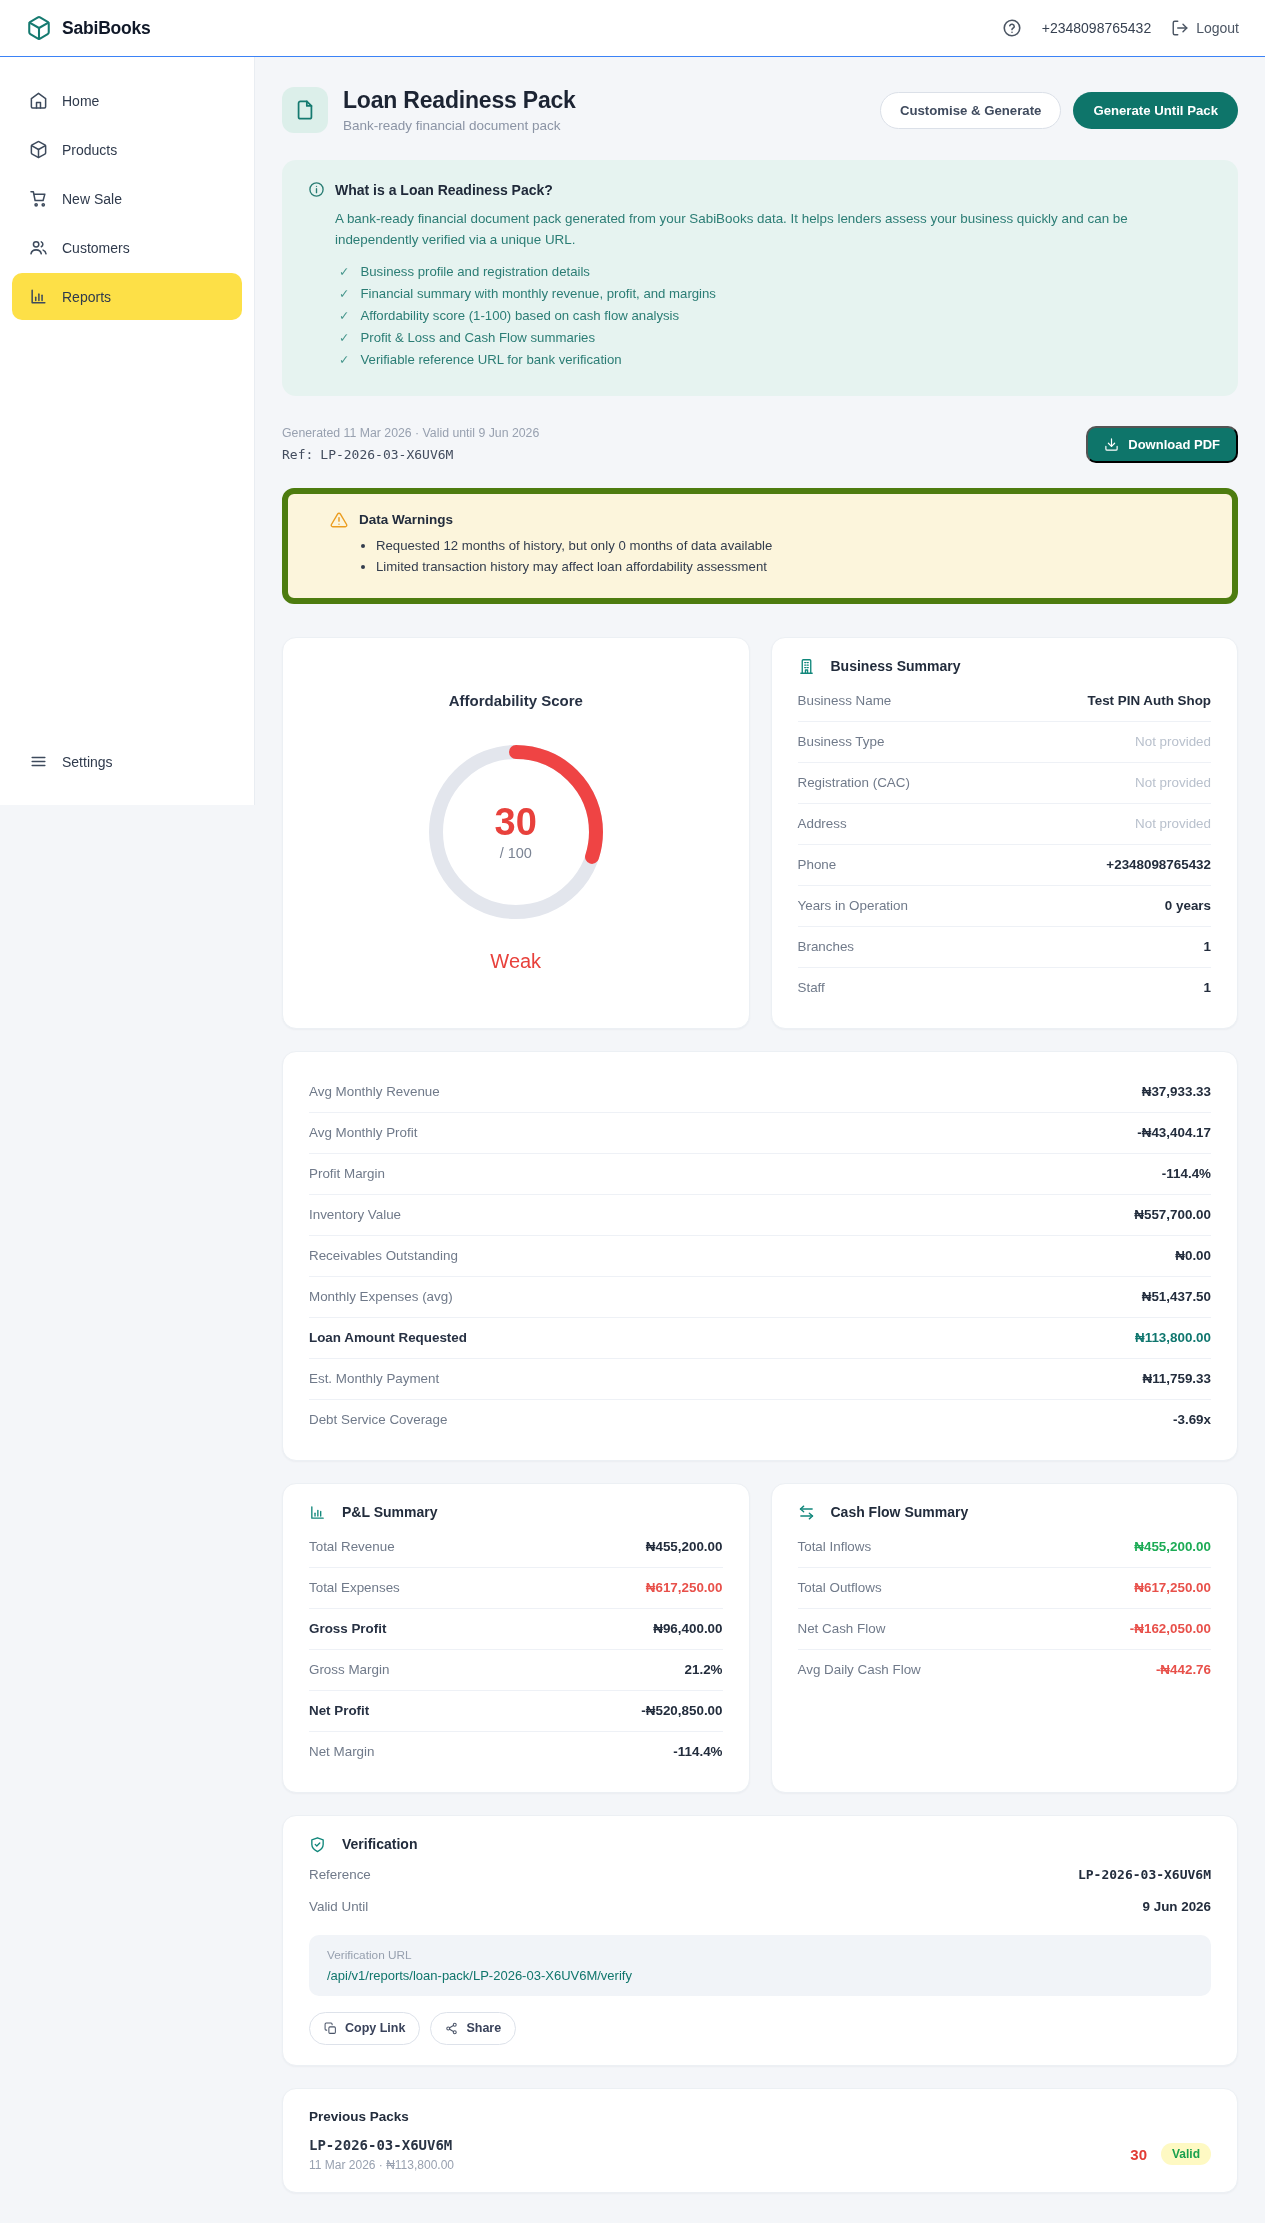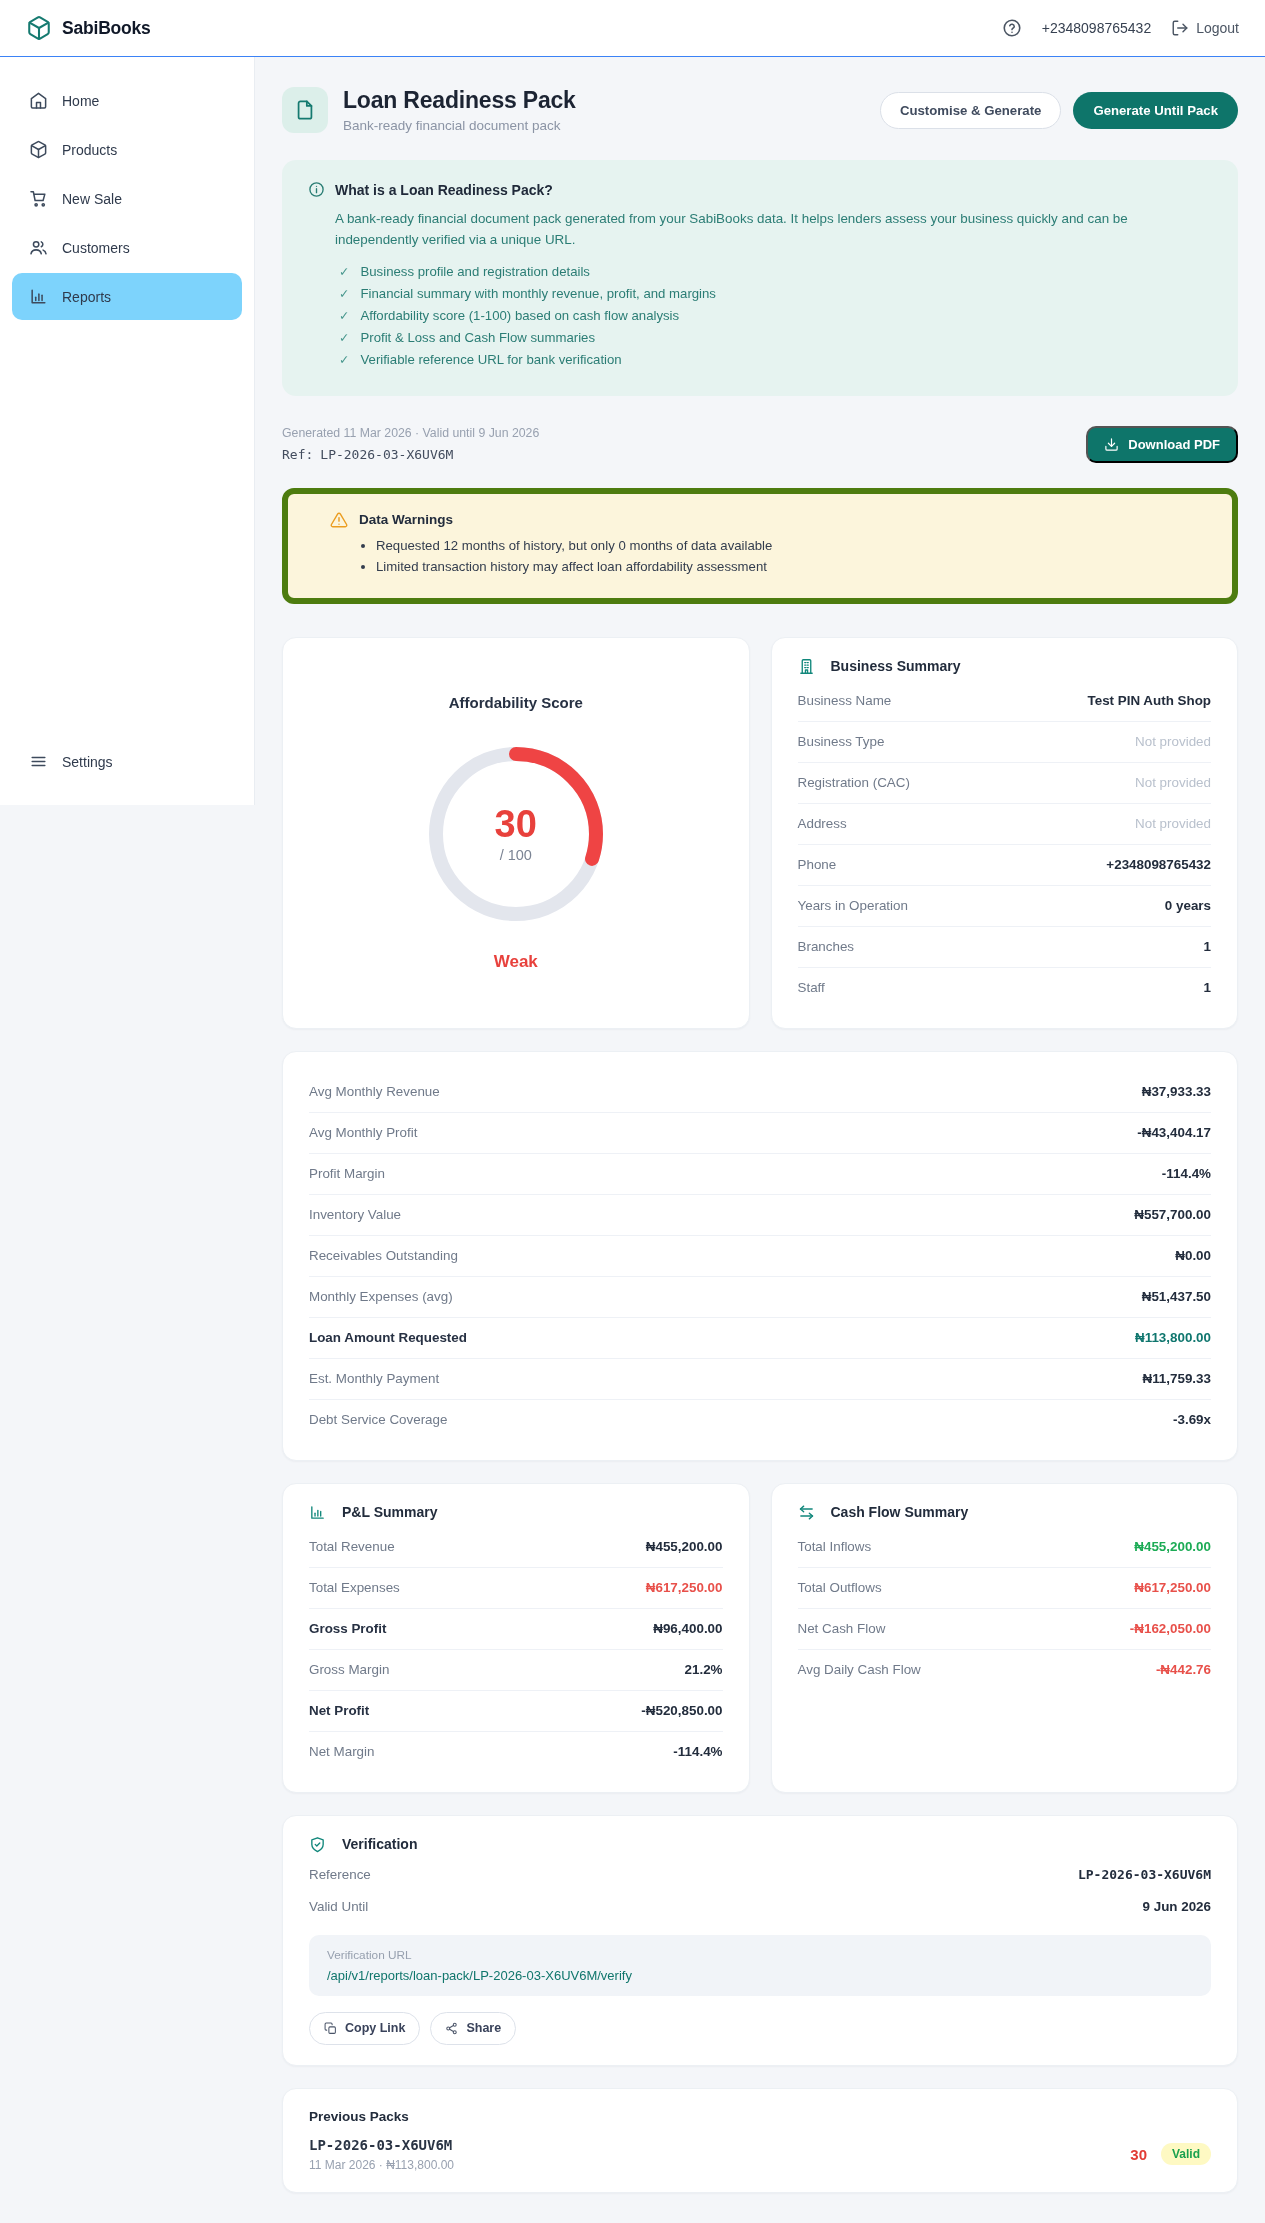--- a/index.html
+++ b/index.html
@@ -17,21 +17,21 @@
   .tb-ic { width:20px; height:20px; color:#4b5563; display:inline-flex; cursor:pointer; }
   .tb-ic svg { width:100%; height:100%; }
   .tb-phone { font-size:14px; color:#374151; font-weight:500; }
   .tb-logout { display:flex; align-items:center; gap:7px; color:#4b5563; font-size:14px; cursor:pointer; }
   .tb-logout .tb-ic { width:18px; height:18px; }
 
   
   .shell { display:flex; align-items:flex-start; }
   .sidebar { width:255px; background:#fff; border-right:1px solid #e9edf2; height:748px; display:flex; flex-direction:column; justify-content:space-between; padding:20px 0 18px; flex-shrink:0; }
   .nav-item { height:47px; margin:0 12px 2px; padding:0 17px; border-radius:10px; display:flex; align-items:center; gap:14px; font-size:14px; color:#2f3a4c; font-weight:500; cursor:pointer; }
-  .nav-item.active { background:#7dd3fc;text-align:right; }
+  .nav-item.active { background:#fde047;text-align:right; }
   .nav-ic { width:19px; height:19px; color:#3d4a5c; display:inline-flex; }
   .nav-ic svg { width:100%; height:100%; }
 
   
   .main { flex:1; padding:30px 27px 34px; }
 
   .page-head { display:flex; align-items:center; margin-bottom:27px; }
   .ph-icon { width:46px; height:46px; border-radius:12px; background:#dcefea; display:flex; align-items:center; justify-content:center; color:#157a70; margin-right:15px; }
   .ph-icon svg { width:22px; height:22px; }
   .ph-title { font-size:23px; font-weight:800; color:#1c2433; letter-spacing:-.2px; }
@@ -91,21 +91,21 @@
   .kvalue.tone-teal { color:#0f766e; }
   .kvalue.tone-mono { font-family:"DejaVu Sans Mono","Liberation Mono",monospace; font-weight:700; font-size:13px; }
 
   
   .afford-card { display:flex; flex-direction:column; align-items:center; justify-content:center; text-align:center; }
   .afford-title { font-size:15px; font-weight:700; color:#273143; margin-bottom:28px; }
   .gauge-wrap { position:relative; width:190px; height:190px; }
   .gauge-center { position:absolute; inset:0; display:flex; flex-direction:column; align-items:center; justify-content:center; }
   .gauge-score { font-size:38px; font-weight:800; color:#e8413c; line-height:1; }
   .gauge-denom { font-size:14.5px; color:#7b8494; margin-top:4px; }
-  .gauge-rating { margin-top:23px; font-size:17px; font-weight:700; color:#e8413c; }
+  .gauge-rating { margin-top:23px; font-size:20px; font-weight:400; color:#e8413c; }
 
   .mb22 { margin-bottom:22px; }
 
   
   .ktable.noborder .krow { border-bottom:none; padding:8.5px 0; }
   .url-box { background:#f1f4f8; border-radius:10px; padding:13px 18px; margin-top:12px; }
   .url-label { font-size:11.8px; color:#97a0af; margin-bottom:6px; }
   .url-link { font-size:13px; color:#10766c; font-weight:500; cursor:pointer; }
   .vbtns { display:flex; gap:10px; margin-top:16px; }
   .pill-btn { height:33px; border-radius:17px; border:1px solid #dde2ea; background:#fff; display:inline-flex; align-items:center; gap:8px; padding:0 14px; font-size:12.5px; font-weight:600; color:#39425a; cursor:pointer; }

